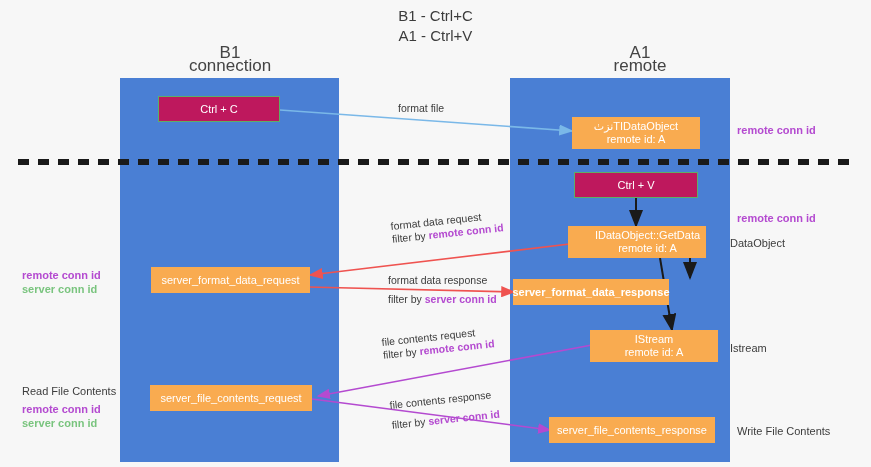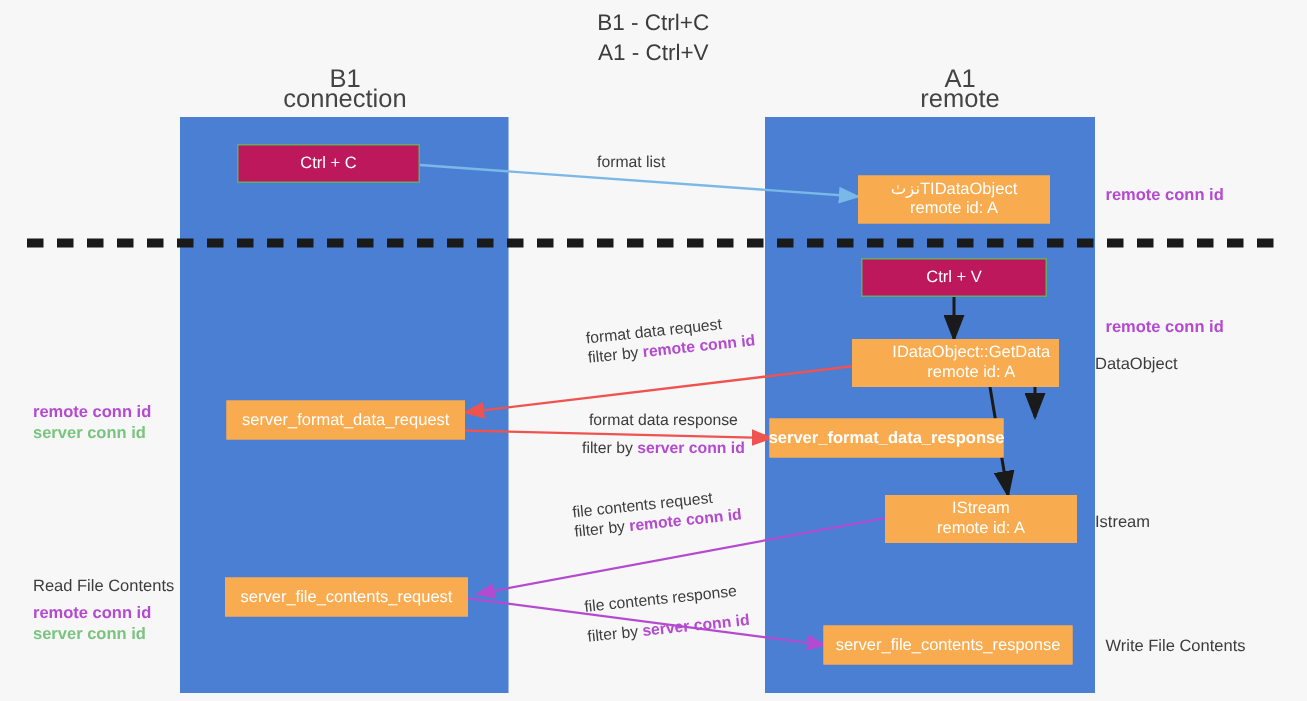--- a/index.html
+++ b/index.html
@@ -133,30 +133,30 @@
   </div>
 
   <div class="box orange" style="left:150px;top:385px;width:162px;height:26px;">
     <div>server_file_contents_request</div>
   </div>
 
   <div class="box orange" style="left:549px;top:417px;width:166px;height:26px;">
     <div>server_file_contents_response</div>
   </div>
 
-  <div class="arrlabel" style="left:398px;top:102px;">format list</div>
+  <div class="arrlabel" style="left:398px;top:102px;">format file</div>
 
   <div class="arrlabel" style="left:390px;top:220px;transform:rotate(-6deg);transform-origin:left top;">
     <div>format data request</div>
     <div>
       <span>filter by </span><b class="purple">remote conn id</b>
     </div>
   </div>
 
-  <div class="arrlabel" style="left:388px;top:274px;text-align:center;">
+  <div class="arrlabel" style="left:388px;top:274px;">
     <div>format data response</div>
     <div style="margin-top:6px;">
       <span>filter by </span><b class="purple">server conn id</b>
     </div>
   </div>
 
   <div class="arrlabel" style="left:381px;top:336px;transform:rotate(-6deg);transform-origin:left top;">
     <div>file contents request</div>
     <div>
       <span>filter by </span><b class="purple">remote conn id</b>

